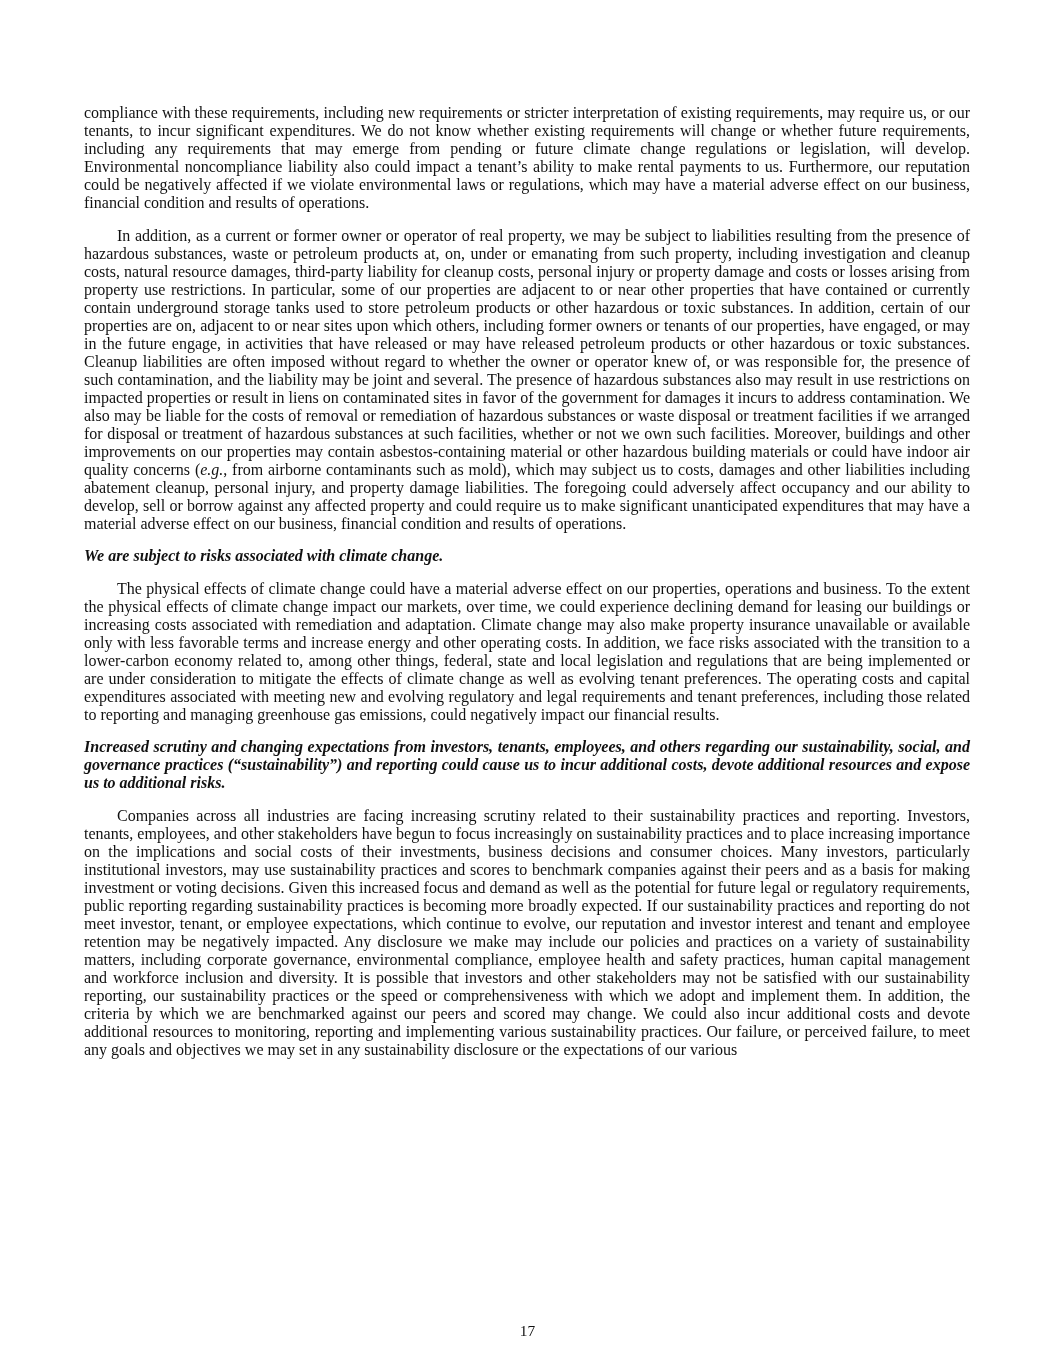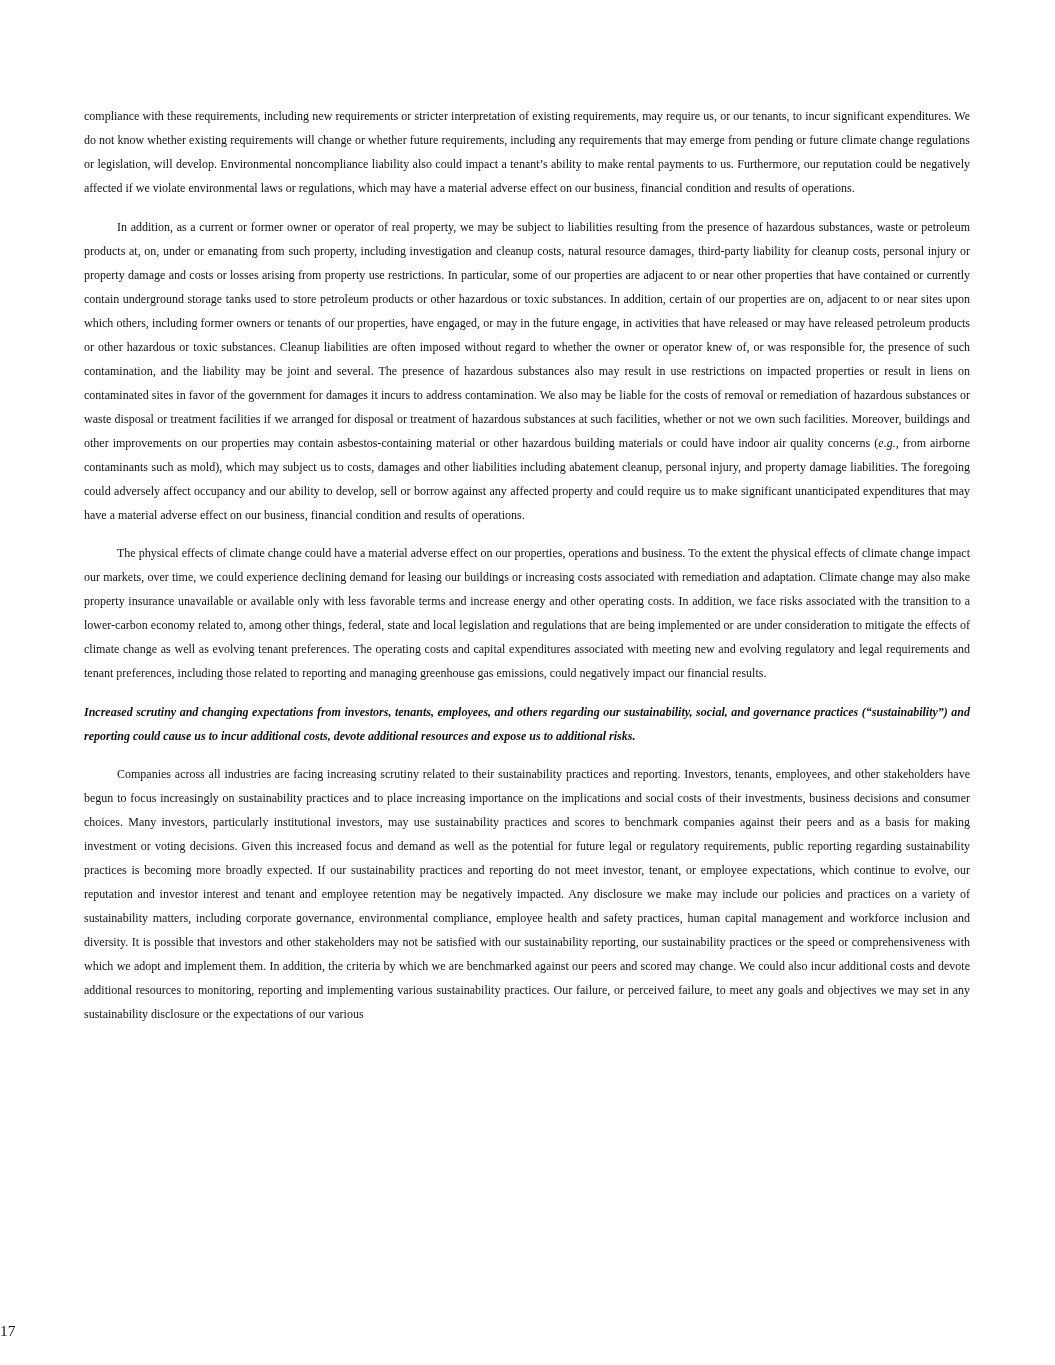--- a/index.html
+++ b/index.html
@@ -3,47 +3,49 @@
 <meta charset="utf-8">
 <style>
   html, body { margin: 0; padding: 0; background: #ffffff; }
   body { width: 1055px; height: 1365px; position: relative; overflow: hidden; }
   .page {
     position: absolute;
     left: 84px;
     top: 104px;
     width: 886px;
     font-family: "Liberation Serif", "DejaVu Serif", serif;
-    font-size: 12px;
-    line-height: 24px;
+    font-size: 16px;
+    line-height: 18px;
     color: #111111;
     text-align: justify;
   }
   .page p { margin: 0 0 14.6px 0; }
   .page p.indent { text-indent: 33px; }
   .page p.heading { font-weight: bold; font-style: italic; }
   .page p.cont { text-indent: 0; }
   .page p.last { margin-bottom: 16px; }
   .page-number {
     position: absolute;
     left: 0; width: 1055px;
     top: 1322px;
+    text-align: center;
     font-family: "Liberation Serif", "DejaVu Serif", serif;
     font-size: 15.4px;
     color: #111111;
   }
 </style>
 </head>
 <body>
 
 <div class="page">
   <p class="cont">compliance with these requirements, including new requirements or stricter interpretation of existing requirements, may require us, or our tenants, to incur significant expenditures. We do not know whether existing requirements will change or whether future requirements, including any requirements that may emerge from pending or future climate change regulations or legislation, will develop. Environmental noncompliance liability also could impact a tenant’s ability to make rental payments to us. Furthermore, our reputation could be negatively affected if we violate environmental laws or regulations, which may have a material adverse effect on our business, financial condition and results of operations.</p>
 
   <p class="indent"><span>In addition, as a current or former owner or operator of real property, we may be subject to liabilities resulting from the presence of hazardous substances, waste or petroleum products at, on, under or emanating from such property, including investigation and cleanup costs, natural resource damages, third-party liability for cleanup costs, personal injury or property damage and costs or losses arising from property use restrictions. In particular, some of our properties are adjacent to or near other properties that have contained or currently contain underground storage tanks used to store petroleum products or other hazardous or toxic substances. In addition, certain of our properties are on, adjacent to or near sites upon which others, including former owners or tenants of our properties, have engaged, or may in the future engage, in activities that have released or may have released petroleum products or other hazardous or toxic substances. Cleanup liabilities are often imposed without regard to whether the owner or operator knew of, or was responsible for, the presence of such contamination, and the liability may be joint and several. The presence of hazardous substances also may result in use restrictions on impacted properties or result in liens on contaminated sites in favor of the government for damages it incurs to address contamination. We also may be liable for the costs of removal or remediation of hazardous substances or waste disposal or treatment facilities if we arranged for disposal or treatment of hazardous substances at such facilities, whether or not we own such facilities. Moreover, buildings and other improvements on our properties may contain asbestos-containing material or other hazardous building materials or could have indoor air quality concerns (</span><i>e.g.</i><span>, from airborne contaminants such as mold), which may subject us to costs, damages and other liabilities including abatement cleanup, personal injury, and property damage liabilities. The foregoing could adversely affect occupancy and our ability to develop, sell or borrow against any affected property and could require us to make significant unanticipated expenditures that may have a material adverse effect on our business, financial condition and results of operations.</span></p>
 
+  <p class="heading">We are subject to risks associated with climate change.</p>
 
   <p class="indent">The physical effects of climate change could have a material adverse effect on our properties, operations and business. To the extent the physical effects of climate change impact our markets, over time, we could experience declining demand for leasing our buildings or increasing costs associated with remediation and adaptation. Climate change may also make property insurance unavailable or available only with less favorable terms and increase energy and other operating costs. In addition, we face risks associated with the transition to a lower-carbon economy related to, among other things, federal, state and local legislation and regulations that are being implemented or are under consideration to mitigate the effects of climate change as well as evolving tenant preferences. The operating costs and capital expenditures associated with meeting new and evolving regulatory and legal requirements and tenant preferences, including those related to reporting and managing greenhouse gas emissions, could negatively impact our financial results.</p>
 
   <p class="heading">Increased scrutiny and changing expectations from investors, tenants, employees, and others regarding our sustainability, social, and governance practices (“sustainability”) and reporting could cause us to incur additional costs, devote additional resources and expose us to additional risks.</p>
 
   <p class="indent last">Companies across all industries are facing increasing scrutiny related to their sustainability practices and reporting. Investors, tenants, employees, and other stakeholders have begun to focus increasingly on sustainability practices and to place increasing importance on the implications and social costs of their investments, business decisions and consumer choices. Many investors, particularly institutional investors, may use sustainability practices and scores to benchmark companies against their peers and as a basis for making investment or voting decisions. Given this increased focus and demand as well as the potential for future legal or regulatory requirements, public reporting regarding sustainability practices is becoming more broadly expected. If our sustainability practices and reporting do not meet investor, tenant, or employee expectations, which continue to evolve, our reputation and investor interest and tenant and employee retention may be negatively impacted. Any disclosure we make may include our policies and practices on a variety of sustainability matters, including corporate governance, environmental compliance, employee health and safety practices, human capital management and workforce inclusion and diversity. It is possible that investors and other stakeholders may not be satisfied with our sustainability reporting, our sustainability practices or the speed or comprehensiveness with which we adopt and implement them. In addition, the criteria by which we are benchmarked against our peers and scored may change. We could also incur additional costs and devote additional resources to monitoring, reporting and implementing various sustainability practices. Our failure, or perceived failure, to meet any goals and objectives we may set in any sustainability disclosure or the expectations of our various</p>
 </div>
 
 <div class="page-number">17</div>
 

